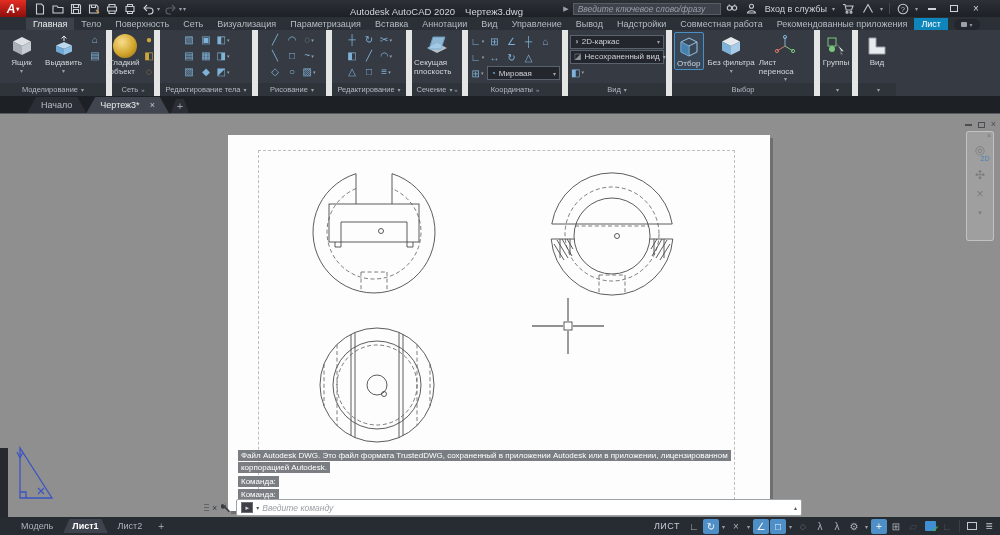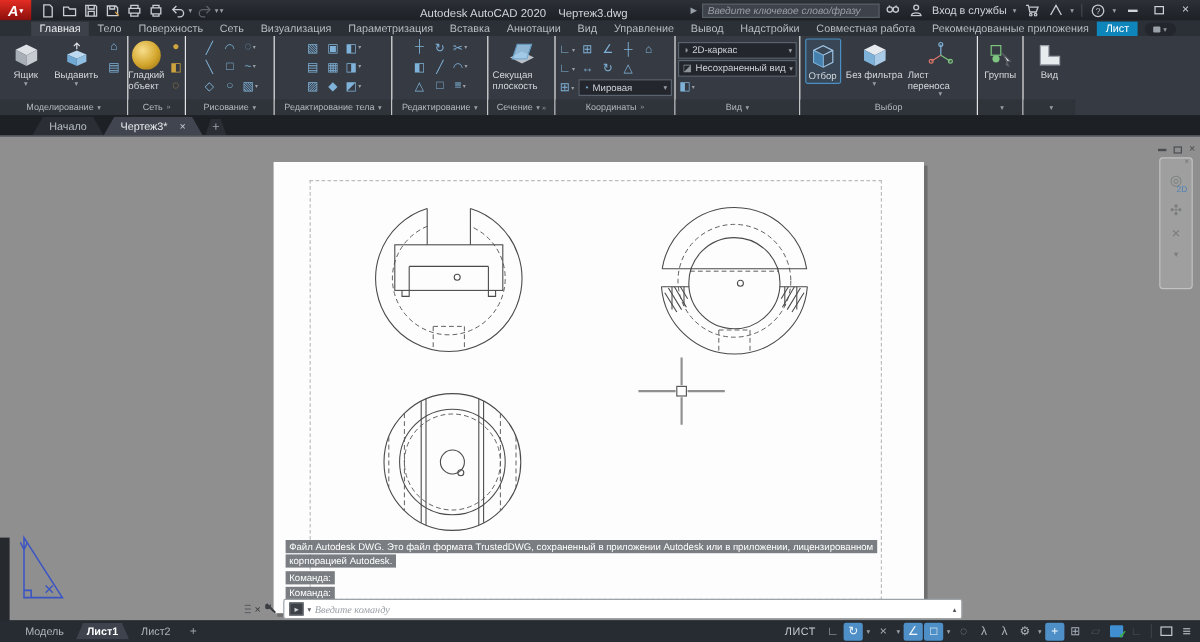--- a/index.html
+++ b/index.html
@@ -10,21 +10,21 @@
 
 #titlebar{position:absolute;left:0;top:0;width:1000px;height:17px;background:linear-gradient(#2c3037,#1d2025);display:flex;align-items:center;color:#c8cdd3;font-size:9px}
 #logo{width:26px;height:17px;background:linear-gradient(#e32d23,#8c0f0c);color:#fff;font-weight:bold;font-style:italic;font-size:12px;display:flex;align-items:center;justify-content:center}
 #logo .dd{font-size:6px;margin-left:1px;font-style:normal}
 .qat{display:flex;align-items:center;margin-left:6px;gap:2px}
 .qat .qi{width:16px;height:14px;display:flex;align-items:center;justify-content:center}
 .qat svg{stroke:#c9ced4;fill:none;stroke-width:1.1}
 .qat .dim svg{stroke:#5b6167}
 .tcaret{font-size:6px;color:#9aa0a8;margin-left:-1px}
 #title-text{position:absolute;left:350px;top:0;height:17px;display:flex;align-items:flex-end;gap:10px;color:#d2d6db;font-size:9.5px}
-#tb-right{position:absolute;right:0;top:0;height:17px;display:flex;align-items:center;gap:6px;padding-right:4px}
+#tb-right{position:absolute;right:0;top:0;height:17px;display:flex;align-items:center;gap:6px;padding-right:16px}
 #search-wrap{display:flex;align-items:center;gap:4px}
 #search-flyout{font-size:7px;color:#9aa0a8}
 #search-input{width:148px;height:12px;background:#3e434b;border:1px solid #585e66;color:#aeb4bc;font-size:8.5px;font-style:italic;padding:0 4px;outline:none}
 #search-input::placeholder{color:#979da6;font-style:italic}
 .ti{width:14px;height:13px;display:flex;align-items:center;justify-content:center}
 .ti svg{stroke:#c3c8cf;fill:none;stroke-width:1.1}
 #signin{font-size:9px;color:#cfd4da;white-space:nowrap}
 .vsep{width:1px;height:11px;background:#43474e}
 .winbtn{width:16px;height:13px;display:flex;align-items:center;justify-content:center;color:#cfd4da;font-size:10px}
 .minbar{width:8px;height:2px;background:#cfd4da}
@@ -34,21 +34,21 @@
 #ribbontabs{position:absolute;left:0;top:17px;width:1000px;height:13px;background:#2b2f36;display:flex;align-items:flex-end;font-size:9px;color:#b6bcc4;padding-left:26px}
 .rtab{padding:1px 7px 1px 7px;white-space:nowrap}
 .rtab.active{background:#3d4149;color:#eceef1}
 .rtab.layout{background:#0e86bb;color:#fff}
 #ctxpill{margin-left:6px;width:26px;height:11px;background:#23262c;border-radius:6px;display:flex;align-items:center;justify-content:center;gap:2px;color:#8d939b;font-size:6px}
 #ctxpill .dot{width:6px;height:5px;background:#9aa0a8;border-radius:1px}
 
 
 #ribbon{position:absolute;left:0;top:30px;width:1000px;height:66px;background:#363a42;display:flex}
 .rp{display:flex;flex-direction:column;background:#363a42}
-.rp+.rp{border-left:1px solid #e5e5e5}
+.rp+.rp{border-left:6px solid #e5e5e5}
 .rp-c{flex:1;display:flex;align-items:flex-start;justify-content:center;gap:2px;padding:2px 2px 0 2px}
 .rp-l{height:13px;background:#2f333a;color:#b3b9c1;font-size:7.5px;display:flex;align-items:center;justify-content:center;white-space:nowrap;padding:0 2px}
 .rp-l[data-suffix]::after{content:attr(data-suffix);font-size:6px;margin-left:3px;color:#9aa0a8}
 .bb{display:flex;flex-direction:column;align-items:center;width:44px;padding-top:1px}
 .bb .ic{width:26px;height:26px;display:flex;align-items:center;justify-content:center}
 .bb .bl{font-size:8px;color:#d3d7dc;line-height:8.5px;white-space:pre-line}
 .bb .bdd{font-size:6px;color:#9aa0a8;line-height:6px}
 .bb.hl{border:1px solid #4a90c4;background:rgba(74,144,196,.15);border-radius:2px}
 .sic{display:flex;flex-direction:column;gap:1px}
 .si{width:15px;height:15px;display:flex;align-items:center;justify-content:center;font-size:10px;color:#7fb2d9}
@@ -91,21 +91,21 @@
 .cmdline{position:absolute;font-family:Liberation Sans, sans-serif;font-size:8px;line-height:11px;color:#fff;background:rgba(104,108,113,.88);padding:0 3px;white-space:nowrap}
 
 #cmdbar{position:absolute;left:202px;top:385px;width:600px;height:17px;display:flex;align-items:center}
 #cmd-grip{width:8px;height:17px;display:flex;flex-direction:column;justify-content:center;gap:2px;align-items:center}
 #cmd-grip i{width:5px;height:1px;background:#5f6368}
 #cmd-x{color:#3a3d41;font-size:9px;margin:0 4px 0 2px}
 #cmd-wrench{margin-right:4px}
 #cmd-field{flex:1;height:17px;background:#fff;border:1px solid #9ea3a8;border-radius:2px;display:flex;align-items:center;padding:0 4px;gap:3px}
 #cmd-icon{width:12px;height:11px;background:#3d4147;border:1px solid #6a6f75;color:#cfd4da;font-size:7px;display:flex;align-items:center;justify-content:center}
 #cmd-dd{font-size:6px;color:#55595e}
-#cmd-input{flex:1;border:none;outline:none;font-family:Liberation Serif, serif;font-size:8.5px;font-style:italic;color:#8b9095;background:transparent}
+#cmd-input{flex:1;border:none;outline:none;font-family:Liberation Sans, sans-serif;font-size:8.5px;font-style:italic;color:#8b9095;background:transparent}
 #cmd-input::placeholder{color:#9aa0a6;font-style:italic}
 #cmd-up{font-size:6px;color:#55595e}
 
 
 #statusbar{position:absolute;left:0;top:517px;width:1000px;height:18px;background:#272b32;display:flex;align-items:center;font-size:9px;color:#bfc5cc}
 #sb-tabs{display:flex;align-items:center;margin-left:12px;gap:1px;height:18px}
 .sbt{padding:2px 9px;clip-path:polygon(6px 0,calc(100% - 6px) 0,100% 100%,0 100%)}
 .sbt.on{background:#3e434d;color:#fff;font-weight:bold}
 .sbt.off{color:#aeb4bc}
 #sbt-plus{color:#9aa0a8;font-size:10px;padding:0 6px}
@@ -294,20 +294,47 @@
         </div>
         <div class="sic">
           <span class="si au" data-glyph="●"></span>
           <span class="si au" data-glyph="◧"></span>
           <span class="si au" data-glyph="◌"></span>
         </div>
       </div>
       <div class="rp-l" data-suffix="»">Сеть</div>
     </div>
 
+    <div class="rp" style="width:98px">
+      <div class="rp-c">
+        <div class="sic">
+          <span class="si" data-glyph="▧"></span>
+          <span class="si" data-glyph="▤"></span>
+          <span class="si" data-glyph="▨"></span>
+        </div>
+        <div class="sic">
+          <span class="si" data-glyph="▣"></span>
+          <span class="si" data-glyph="▦"></span>
+          <span class="si" data-glyph="◆"></span>
+        </div>
+        <div class="sic">
+          <span class="si" data-glyph="◧">
+              <span class="sdd">▾</span>
+            </span>
+          <span class="si" data-glyph="◨">
+              <span class="sdd">▾</span>
+            </span>
+          <span class="si" data-glyph="◩">
+              <span class="sdd">▾</span>
+            </span>
+        </div>
+      </div>
+      <div class="rp-l" data-suffix="▾">Редактирование тела</div>
+    </div>
+
     <div class="rp" style="width:74px">
       <div class="rp-c">
         <div class="sic">
           <span class="si" data-glyph="╱"></span>
           <span class="si" data-glyph="╲"></span>
           <span class="si" data-glyph="◇"></span>
         </div>
         <div class="sic">
           <span class="si" data-glyph="◠"></span>
           <span class="si" data-glyph="□"></span>
@@ -319,47 +346,20 @@
             </span>
           <span class="si" data-glyph="~">
               <span class="sdd">▾</span>
             </span>
           <span class="si" data-glyph="▧">
               <span class="sdd">▾</span>
             </span>
         </div>
       </div>
       <div class="rp-l" data-suffix="▾">Рисование</div>
-    </div>
-
-    <div class="rp" style="width:98px">
-      <div class="rp-c">
-        <div class="sic">
-          <span class="si" data-glyph="▧"></span>
-          <span class="si" data-glyph="▤"></span>
-          <span class="si" data-glyph="▨"></span>
-        </div>
-        <div class="sic">
-          <span class="si" data-glyph="▣"></span>
-          <span class="si" data-glyph="▦"></span>
-          <span class="si" data-glyph="◆"></span>
-        </div>
-        <div class="sic">
-          <span class="si" data-glyph="◧">
-              <span class="sdd">▾</span>
-            </span>
-          <span class="si" data-glyph="◨">
-              <span class="sdd">▾</span>
-            </span>
-          <span class="si" data-glyph="◩">
-              <span class="sdd">▾</span>
-            </span>
-        </div>
-      </div>
-      <div class="rp-l" data-suffix="▾">Редактирование тела</div>
     </div>
 
     <div class="rp" style="width:80px">
       <div class="rp-c">
         <div class="sic">
           <span class="si" data-glyph="┼"></span>
           <span class="si" data-glyph="◧"></span>
           <span class="si" data-glyph="△"></span>
         </div>
         <div class="sic">

